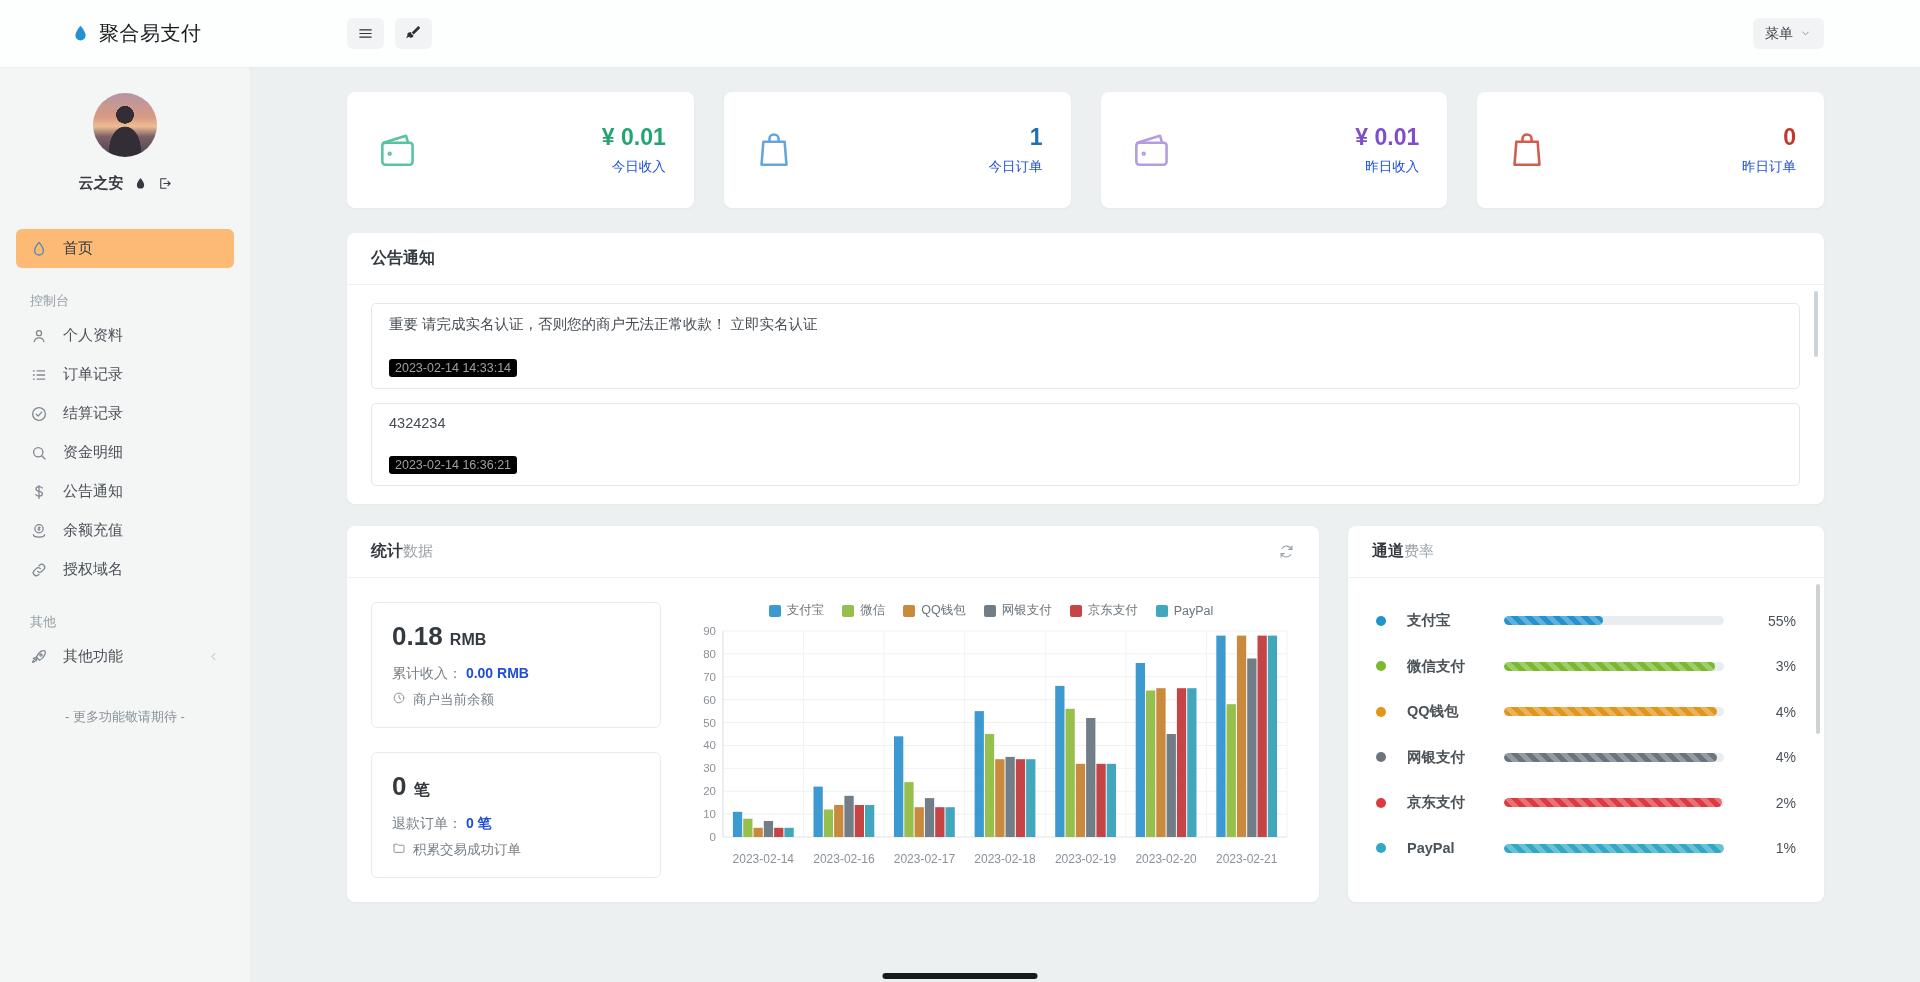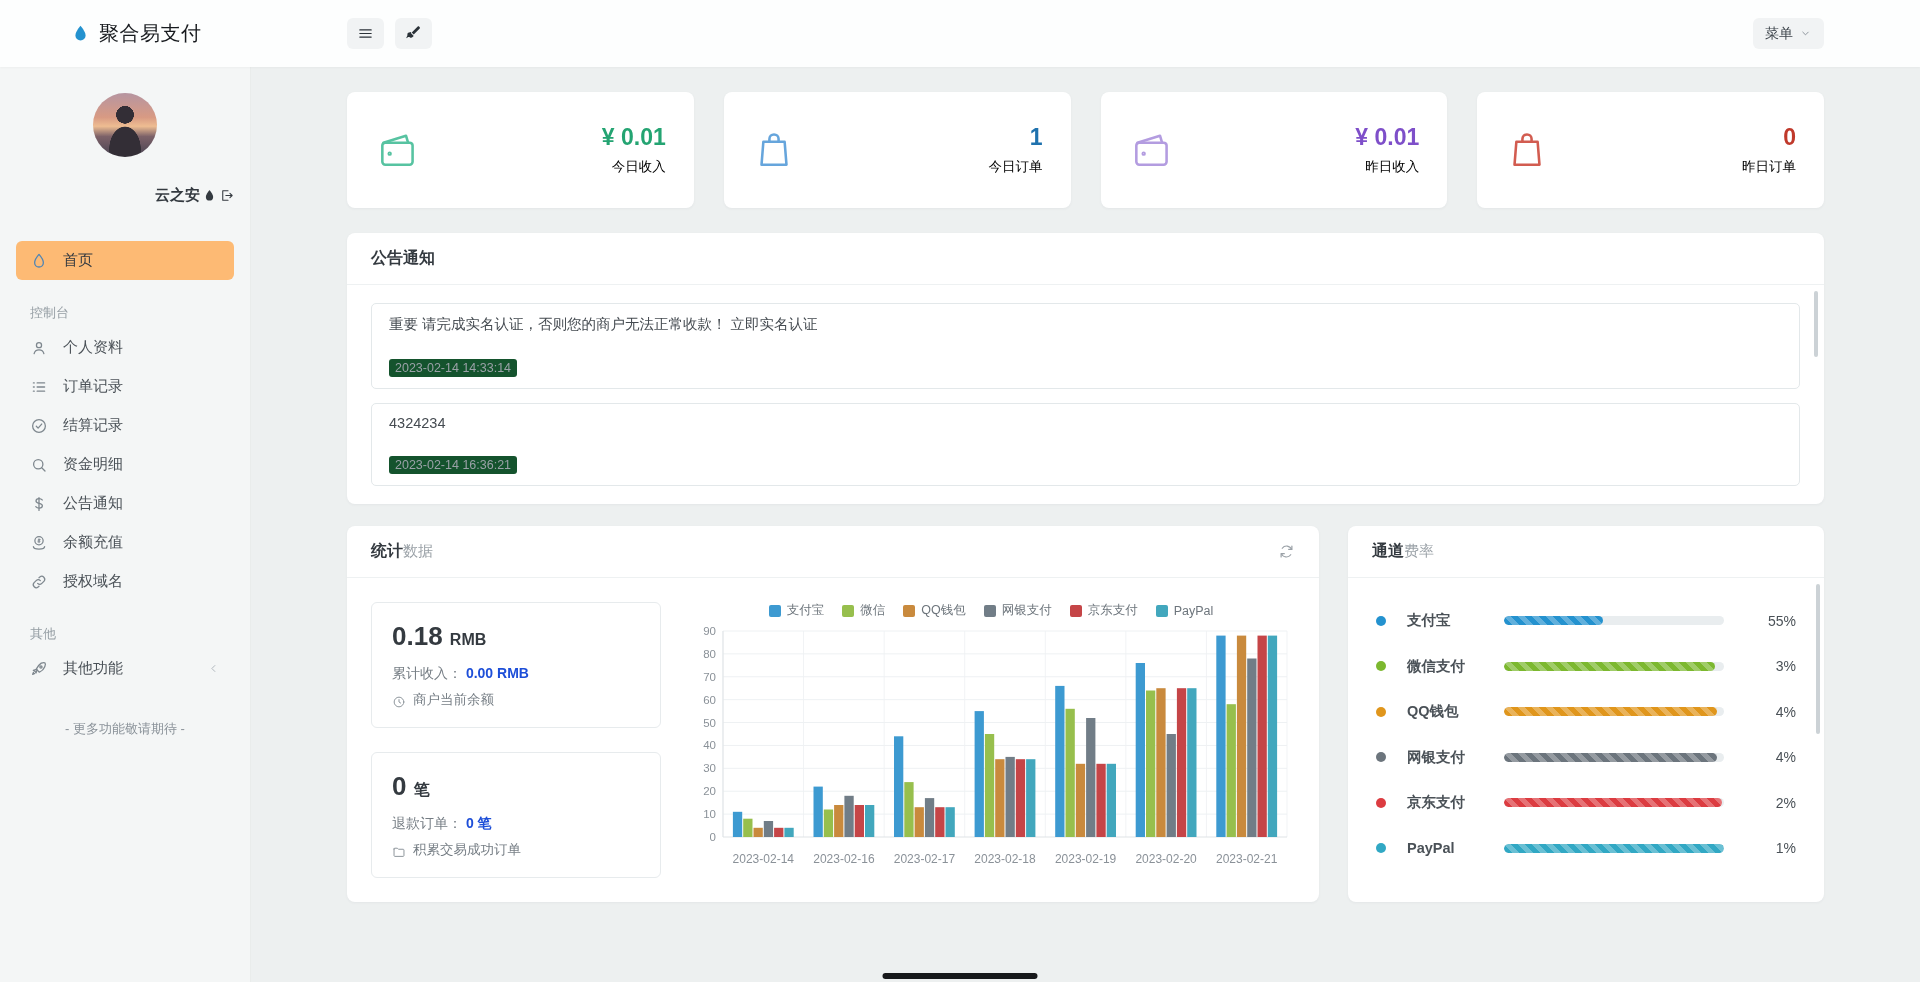--- a/index.html
+++ b/index.html
@@ -28,21 +28,21 @@
   .menu-btn .icon { width:13px; height:13px; color:#868e96; }
 
   
   .sidebar { position:absolute; top:67px; left:0; width:251px; bottom:0; background:#f4f6f6;
              border-right:1px solid #e9eceb; padding:26px 16px 0; }
   .avatar { width:64px; height:64px; border-radius:50%; margin:0 auto;
     background:
       radial-gradient(circle 9px at 50% 34%, #332e36 97%, rgba(0,0,0,0) 100%),
       radial-gradient(ellipse 16px 23px at 50% 88%, #332e36 97%, rgba(0,0,0,0) 100%),
       linear-gradient(180deg,#b695a1 0%,#d89a83 38%,#eebd92 52%,#7c6168 68%,#474352 100%); }
-  .user-row { display:flex; align-items:center; justify-content:flex-end; gap:2px; margin-top:29px;
+  .user-row { display:flex; align-items:center; justify-content:center; gap:9px; margin-top:17px;
               font-size:15px; font-weight:700; color:#343a40; }
   .user-row .icon { width:15px; height:15px; color:#343a40; }
   .home-item { margin-top:36px; display:flex; align-items:center; gap:15px; padding:10px 14px;
                border-radius:6px; background:#fdba74; font-size:15px; color:#343a40; cursor:pointer; }
   .home-item .icon { width:18px; height:18px; color:#4d84b5; }
   .section-label { margin:24px 14px 6px; font-size:13px; color:#949da3; }
   .side-item { display:flex; align-items:center; gap:15px; padding:10px 14px; font-size:15px;
                color:#4a5157; border-radius:6px; cursor:pointer; }
   .side-item .icon { width:18px; height:18px; color:#7e878e; }
   .side-item .chev { width:13px; height:13px; margin-left:auto; color:#aab2b8; }
@@ -50,46 +50,46 @@
 
   
   .main { position:absolute; left:251px; top:67px; right:0; bottom:0; padding:25px 96px 16px; }
   .cards-row { display:grid; grid-template-columns:repeat(4,1fr); gap:30px; }
   .stat-card { background:#fff; border-radius:8px; height:116px; display:flex; align-items:center;
                justify-content:space-between; padding:0 28px; box-shadow:0 1px 3px rgba(50,60,70,.05); }
   .stat-icon { width:44px; height:44px; }
   .stat-icon svg { stroke-width:1.4; }
   .stat-right { text-align:right; }
   .stat-value { font-size:23px; font-weight:700; }
-  .stat-label { font-size:13.5px; color:#000000; margin-top:7px; }
+  .stat-label { font-size:13.5px; color:#1d4ed8; margin-top:7px; }
 
   .panel { background:#fff; border-radius:8px; box-shadow:0 1px 3px rgba(50,60,70,.05); }
   .panel-head { display:flex; align-items:center; justify-content:space-between;
                 padding:15px 24px; border-bottom:1px solid #eef1f2; font-size:16px; }
   .title-strong { font-weight:700; color:#343a40; }
   .title-light { color:#9aa1a7; font-size:15px; }
   .refresh-btn { width:17px; height:17px; color:#9aa1a7; cursor:pointer; }
 
   .announce-panel { margin-top:25px; }
   .announce-body { padding:18px 24px; position:relative; display:flex; flex-direction:column; gap:14px;justify-content:center; }
   .announce-item { border:1px solid #e3e8ea; border-radius:5px; padding:11px 17px; }
   .announce-text { font-size:14.5px; color:#454b51; }
   .announce-link { cursor:pointer; }
   .announce-time { display:inline-block; margin-top:7px; font-size:12.5px; color:#9aa1a7;
-                   background:#14532d; padding:2px 6px; border-radius:3px; }
+                   background:#000000; padding:2px 6px; border-radius:3px; }
 
   .stats-row { margin-top:22px; display:grid; grid-template-columns:1fr 476px; gap:29px; align-items:stretch; }
   .stats-body { padding:24px; display:flex; gap:26px; }
   .mini-col { display:flex; flex-direction:column; gap:24px; width:290px; }
   .mini-card { border:1px solid #e7ebed; border-radius:6px; padding:18px 20px; flex:1; }
   .mini-value { font-size:26px; font-weight:700; color:#343a40; }
   .mini-unit { font-size:16px; }
   .mini-row { margin-top:13px; font-size:14px; color:#757d84; }
   .mini-row b { color:#1d4ed8; }
-  .mini-caption { margin-top:8px; font-size:13.5px; color:#757d84; display:flex; align-items:flex-end; gap:7px; }
+  .mini-caption { margin-top:8px; font-size:13.5px; color:#757d84; display:flex; align-items:flex-start; gap:7px; }
   .mini-caption .icon { width:14px; height:14px; color:#8d959b; }
 
   .chart-wrap { flex:1; min-width:0; }
   .legend { display:flex; justify-content:center; gap:18px; margin:0 0 2px; }
   .legend-item { display:flex; align-items:center; gap:6px; font-size:12.5px; color:#6d757c; cursor:pointer; }
   .legend-swatch { width:12px; height:12px; border-radius:2px; }
   .chart-svg { display:block; width:100%; }
   .chart-svg text { font-family:"Liberation Sans","DejaVu Sans",sans-serif; }
 
   .rates-body { padding:20px 28px 14px; position:relative; }

